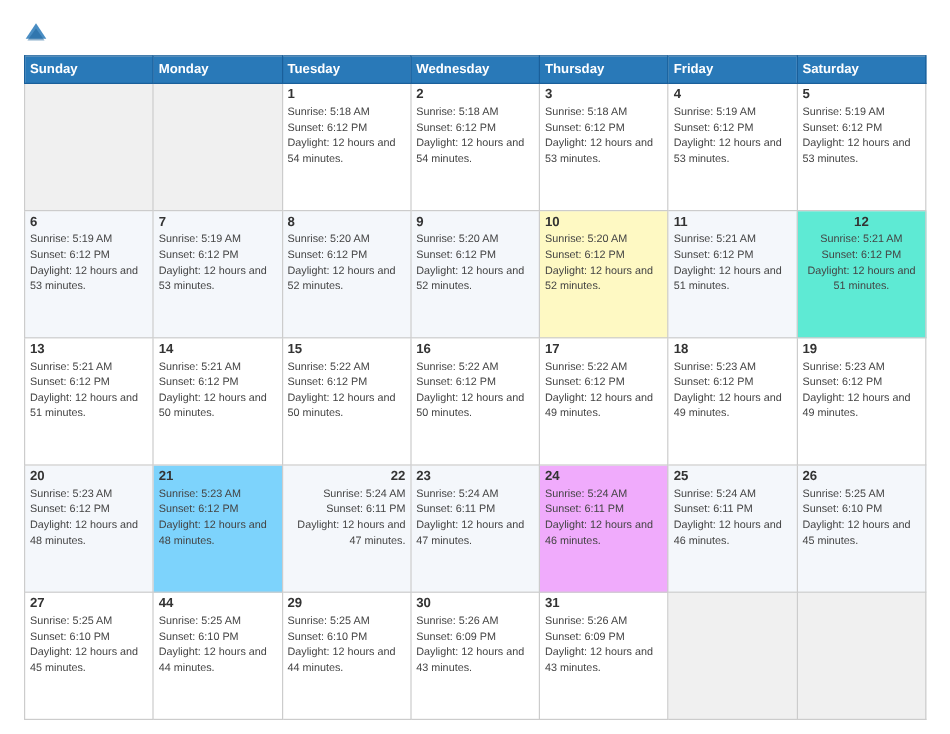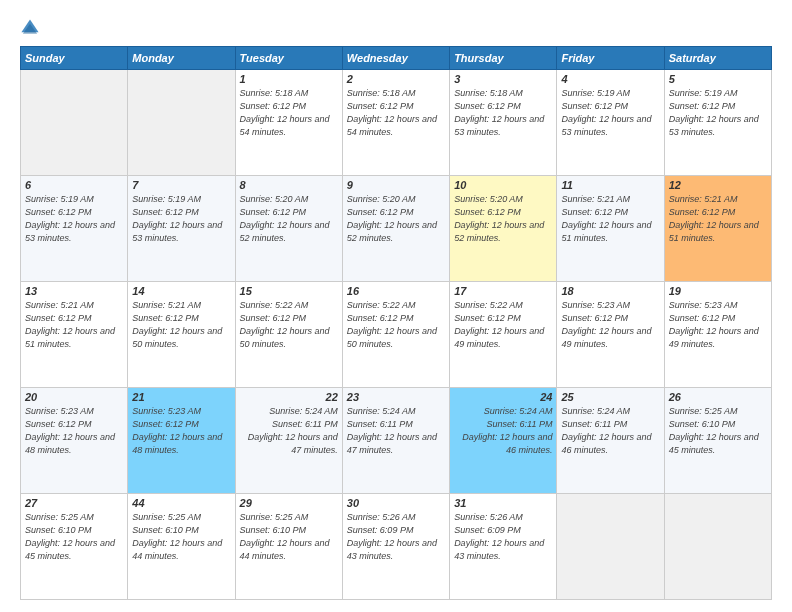--- a/index.html
+++ b/index.html
@@ -9,21 +9,20 @@
       font-family: Arial, sans-serif;
       background: #fff;
       overflow: hidden;
     }
     .page {
       width: 792px;
       height: 612px;
       padding: 18px 20px 12px 20px;
       display: flex;
       flex-direction: column;
-      font-style: italic;
     }
     .header {
       display: flex;
       align-items: flex-start;
       justify-content: space-between;
       margin-bottom: 8px;
     }
     .logo {
       display: flex;
       align-items: center;
@@ -175,21 +174,21 @@
             <div class="day-info">Sunrise: 5:20 AM<br>Sunset: 6:12 PM<br>Daylight: 12 hours and 52 minutes.</div>
           </td>
           <td style="background: #fef9c3;">
             <div class="day-number">10</div>
             <div class="day-info">Sunrise: 5:20 AM<br>Sunset: 6:12 PM<br>Daylight: 12 hours and 52 minutes.</div>
           </td>
           <td style="background: rgb(244, 247, 251);">
             <div class="day-number">11</div>
             <div class="day-info">Sunrise: 5:21 AM<br>Sunset: 6:12 PM<br>Daylight: 12 hours and 51 minutes.</div>
           </td>
-          <td style="background: #fdba74;">
+          <td style="background: #5eead4; text-align: center;">
             <div class="day-number">12</div>
             <div class="day-info">Sunrise: 5:21 AM<br>Sunset: 6:12 PM<br>Daylight: 12 hours and 51 minutes.</div>
           </td>
         </tr>
         <tr>
           <td>
             <div class="day-number">13</div>
             <div class="day-info">Sunrise: 5:21 AM<br>Sunset: 6:12 PM<br>Daylight: 12 hours and 51 minutes.</div>
           </td>
           <td>
@@ -227,21 +226,21 @@
             <div class="day-info">Sunrise: 5:23 AM<br>Sunset: 6:12 PM<br>Daylight: 12 hours and 48 minutes.</div>
           </td>
           <td style="background: rgb(244, 247, 251); text-align: right;">
             <div class="day-number">22</div>
             <div class="day-info">Sunrise: 5:24 AM<br>Sunset: 6:11 PM<br>Daylight: 12 hours and 47 minutes.</div>
           </td>
           <td style="background: rgb(244, 247, 251);">
             <div class="day-number">23</div>
             <div class="day-info">Sunrise: 5:24 AM<br>Sunset: 6:11 PM<br>Daylight: 12 hours and 47 minutes.</div>
           </td>
-          <td style="background: #7dd3fc; text-align: right;">
+          <td style="background: #f0abfc;">
             <div class="day-number">24</div>
             <div class="day-info">Sunrise: 5:24 AM<br>Sunset: 6:11 PM<br>Daylight: 12 hours and 46 minutes.</div>
           </td>
           <td style="background: rgb(244, 247, 251); margin-top: 40px;">
             <div class="day-number">25</div>
             <div class="day-info">Sunrise: 5:24 AM<br>Sunset: 6:11 PM<br>Daylight: 12 hours and 46 minutes.</div>
           </td>
           <td style="background: rgb(244, 247, 251);">
             <div class="day-number">26</div>
             <div class="day-info">Sunrise: 5:25 AM<br>Sunset: 6:10 PM<br>Daylight: 12 hours and 45 minutes.</div>

